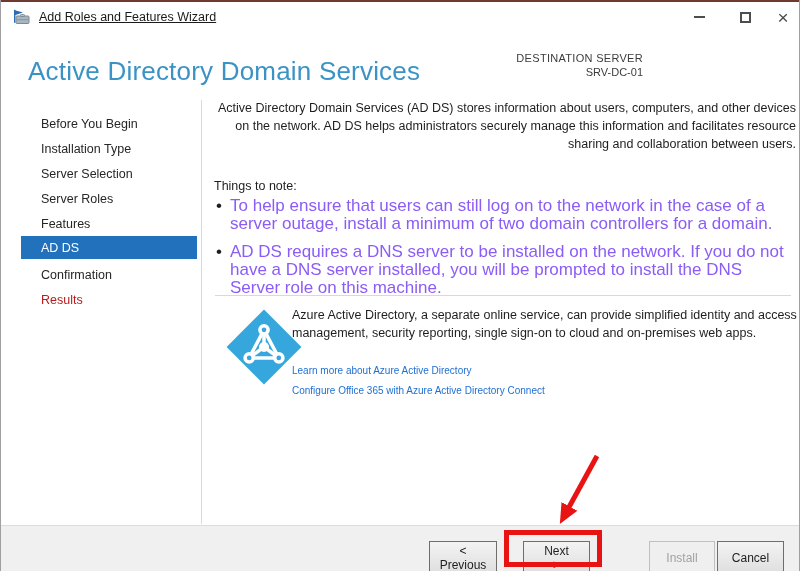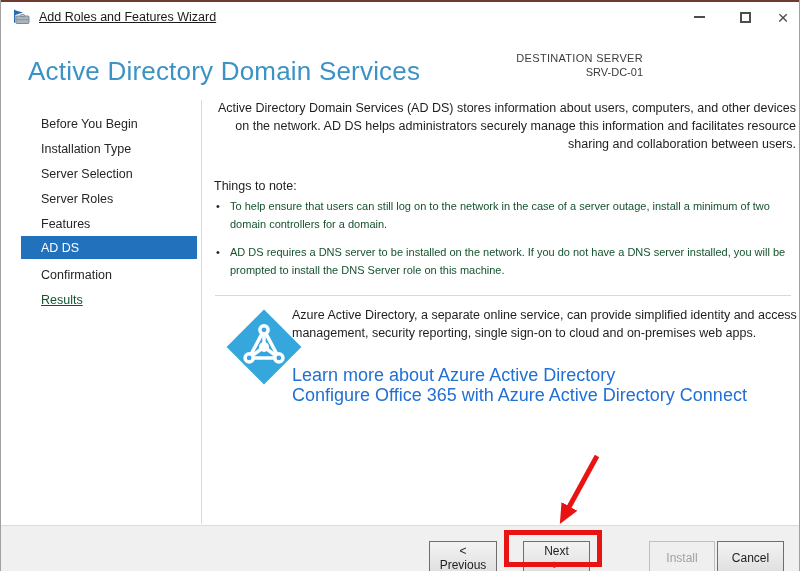--- a/index.html
+++ b/index.html
@@ -55,40 +55,40 @@
 
   
   .sidebar { position: absolute; left: 0; top: 100px; width: 200px; height: 425px; background: #ffffff; }
   .sidebar-sep { position: absolute; left: 200px; top: 100px; width: 1px; height: 424px; background: #d9d9d9; }
   .nav-item {
     position: absolute; left: 20px; width: 176px; height: 23px;
     font-size: 12.5px; color: #262626; display: flex; align-items: center;
     padding-left: 20px; cursor: default; white-space: nowrap;
   }
   .nav-item.selected { background: #2171bd; color: #ffffff; }
-  .nav-item.disabled { color: #14532d; text-decoration: underline; }
+  .nav-item.disabled { color: #b91c1c; }
   .para { font-size: 12.5px; color: #1e1e1e; line-height: 18px; }
   .intro { position: absolute; left: 213px; top: 99px; width: 582px; text-align: right; }
   .things-label { position: absolute; left: 213px; top: 177px; }
   .bullets { position: absolute; left: 213px; top: 197px; width: 582px; list-style: none; }
   .bullets li {
     position: relative; padding-left: 16px; margin-bottom: 10px;
-    font-size: 11px; color: #14532d; line-height: 18px;
+    font-size: 17px; color: #8b5cf6; line-height: 18px;
   }
   .bullets li::before {
     content: "•"; position: absolute; left: 2px; top: 0; color: #1e1e1e;
   }
   .divider { position: absolute; left: 214px; top: 295px; width: 576px; height: 1px; background: #d9d9d9; }
 
   
   .azure-icon { position: absolute; left: 224px; top: 308px; width: 78px; height: 78px; }
   .azure-text { position: absolute; left: 291px; top: 306px; width: 508px; }
   .azure-link {
     position: absolute; left: 291px;
-    font-size: 18px; color: #2170d4; text-decoration: none; white-space: nowrap;
+    font-size: 10px; color: #2170d4; text-decoration: none; white-space: nowrap;
     cursor: pointer;
   }
   .link1 { top: 365px; }
   .link2 { top: 385px; }
 
   
   .footer {
     position: absolute; left: 0; top: 525px; width: 800px; height: 46px;
     background: #f0f0f0; border-top: 1px solid #dcdcdc;
   }

